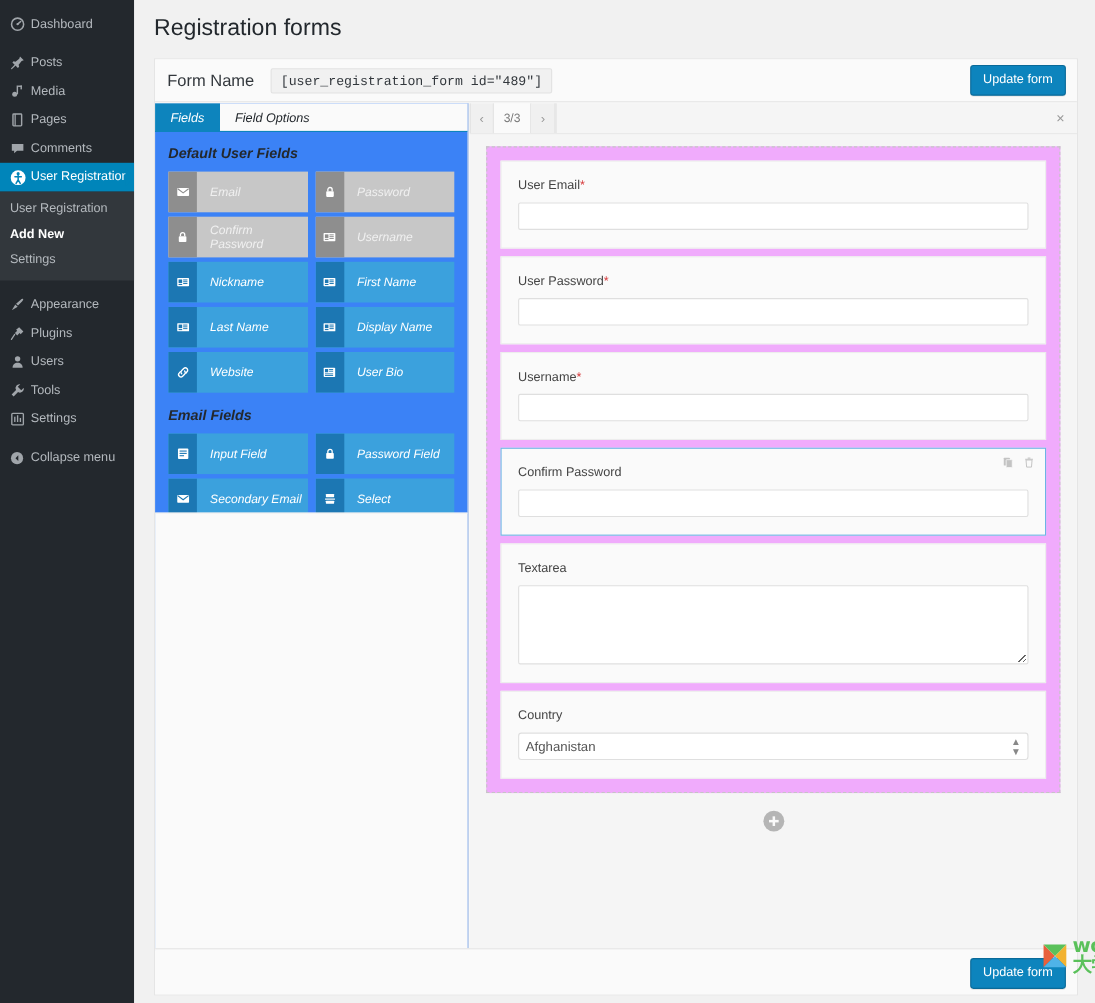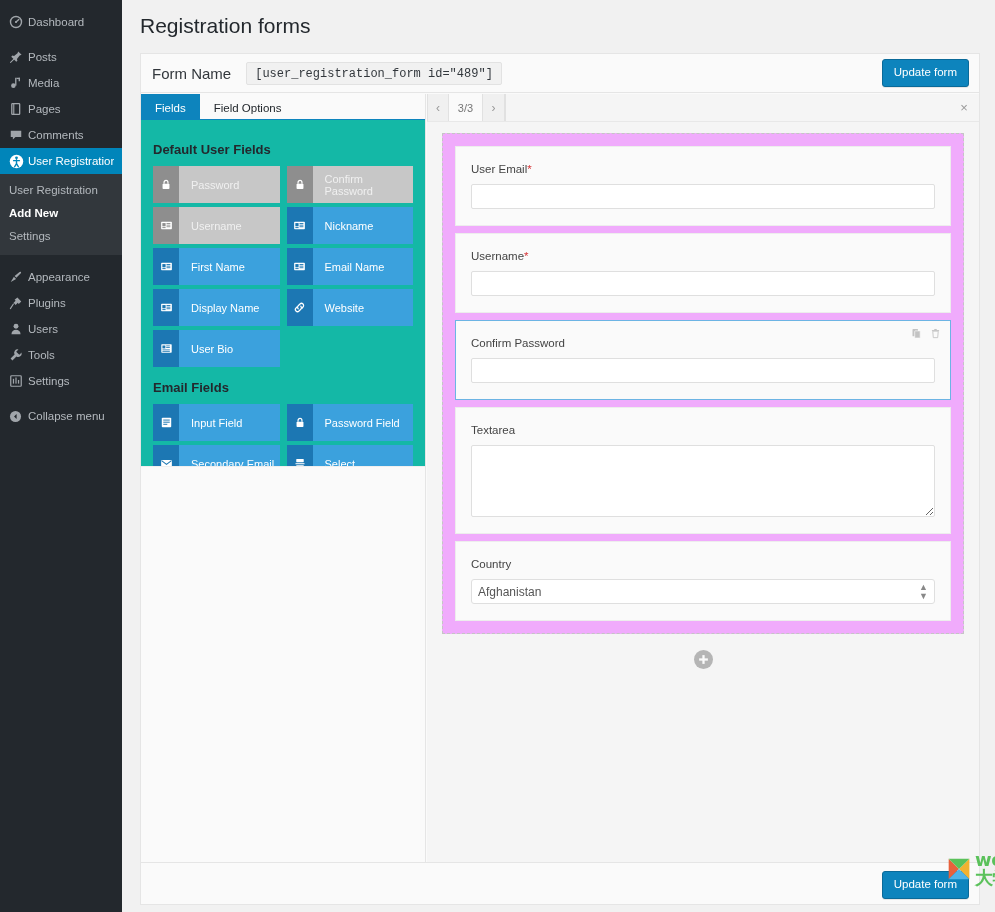--- a/index.html
+++ b/index.html
@@ -145,22 +145,23 @@
   .builder-body {
     position: absolute;
     left: 0; top: 40px; right: 0;
     height: 770px;
   }
 
   
   .left-panel {
     position: absolute; left: 0; top: 0;
     width: 285px; height: 770px;
-    background: #14b8a6;
+    background: #3b82f6;
     border-right: 1px solid #e5e5e5;
+    font-style: italic;
   }
   .tabs {
     display: flex;
     height: 26px;
     border-bottom: 1px solid #0d84bd;
     background: #fafafa;
   }
   .tab {
     height: 26px;
     line-height: 26px;
@@ -175,21 +176,21 @@
     background: #0d84bd;
     color: #fff;
   }
   .tab.inactive { color: #23282d; }
 
   .panel-inner { padding: 10px 12px 0 12px; }
   .group-title {
     font-size: 13px;
     font-weight: bold;
     color: #23282d;
-    margin: 12px 0 9px 0;
+    margin: 2px 0 9px 0;
   }
   .field-grid {
     display: grid;
     grid-template-columns: 1fr 1fr;
     gap: 4px 7px;
     margin-bottom: 13px;
   }
   .fieldbtn {
     display: flex; align-items: center;
     height: 37px;
@@ -562,20 +563,29 @@
         <div class="tabs">
           <div class="tab active">Fields</div>
           <div class="tab inactive">Field Options</div>
         </div>
 
         <div class="panel-inner">
 
           <div class="group-title">Default User Fields</div>
           <div class="field-grid">
 
+            <div class="fieldbtn disabled">
+              <span class="fb-icon">
+                <svg width="13" height="13" viewBox="0 0 16 16">
+                    <rect x="1.4" y="3.6" width="13.2" height="8.8" rx="0.8" fill="#fff"></rect>
+                    <path d="M1.9 4.4 L8 9 L14.1 4.4" fill="none" stroke="#8e8e8e" stroke-width="1.3"></path>
+                  </svg>
+              </span>
+              <span class="fb-label">Email</span>
+            </div>
 
             <div class="fieldbtn disabled">
               <span class="fb-icon">
                 <svg width="12" height="13" viewBox="0 0 16 16">
                     <rect x="3.4" y="7" width="9.2" height="7" rx="1" fill="#fff"></rect>
                     <path d="M5.4 7 V5.2 a2.6 2.6 0 0 1 5.2 0 V7" fill="none" stroke="#fff" stroke-width="1.6"></path>
                   </svg>
               </span>
               <span class="fb-label">Password</span>
             </div>
@@ -636,21 +646,21 @@
               <span class="fb-icon">
                 <svg width="13" height="13" viewBox="0 0 16 16">
                     <rect x="1.4" y="3.4" width="13.2" height="9.2" rx="0.8" fill="#fff"></rect>
                     <rect x="2.9" y="5" width="4" height="4" fill="#1c77b3"></rect>
                     <rect x="2.9" y="10" width="4" height="1.2" fill="#1c77b3"></rect>
                     <rect x="8" y="5" width="4.8" height="1.1" fill="#1c77b3"></rect>
                     <rect x="8" y="7" width="4.8" height="1.1" fill="#1c77b3"></rect>
                     <rect x="8" y="9" width="4.8" height="1.1" fill="#1c77b3"></rect>
                   </svg>
               </span>
-              <span class="fb-label">Email Name</span>
+              <span class="fb-label">Last Name</span>
             </div>
 
             <div class="fieldbtn">
               <span class="fb-icon">
                 <svg width="13" height="13" viewBox="0 0 16 16">
                     <rect x="1.4" y="3.4" width="13.2" height="9.2" rx="0.8" fill="#fff"></rect>
                     <rect x="2.9" y="5" width="4" height="4" fill="#1c77b3"></rect>
                     <rect x="2.9" y="10" width="4" height="1.2" fill="#1c77b3"></rect>
                     <rect x="8" y="5" width="4.8" height="1.1" fill="#1c77b3"></rect>
                     <rect x="8" y="7" width="4.8" height="1.1" fill="#1c77b3"></rect>
@@ -767,20 +777,24 @@
         </div>
 
         <div class="preview-scroll">
           <div class="dropzone">
 
             <div class="prev-field">
               <div class="pf-label"><span>User Email</span><span class="req">*</span></div>
               <input class="pf-input" type="text" value="" style="">
             </div>
 
+            <div class="prev-field">
+              <div class="pf-label"><span>User Password</span><span class="req">*</span></div>
+              <input class="pf-input" type="text" value="" style="">
+            </div>
 
             <div class="prev-field">
               <div class="pf-label"><span>Username</span><span class="req">*</span></div>
               <input class="pf-input" type="text" value="" style="">
             </div>
 
             <div class="prev-field selected">
               <div class="pf-actions">
                 <span class="act">
                   <svg width="11" height="11" viewBox="0 0 16 16">

